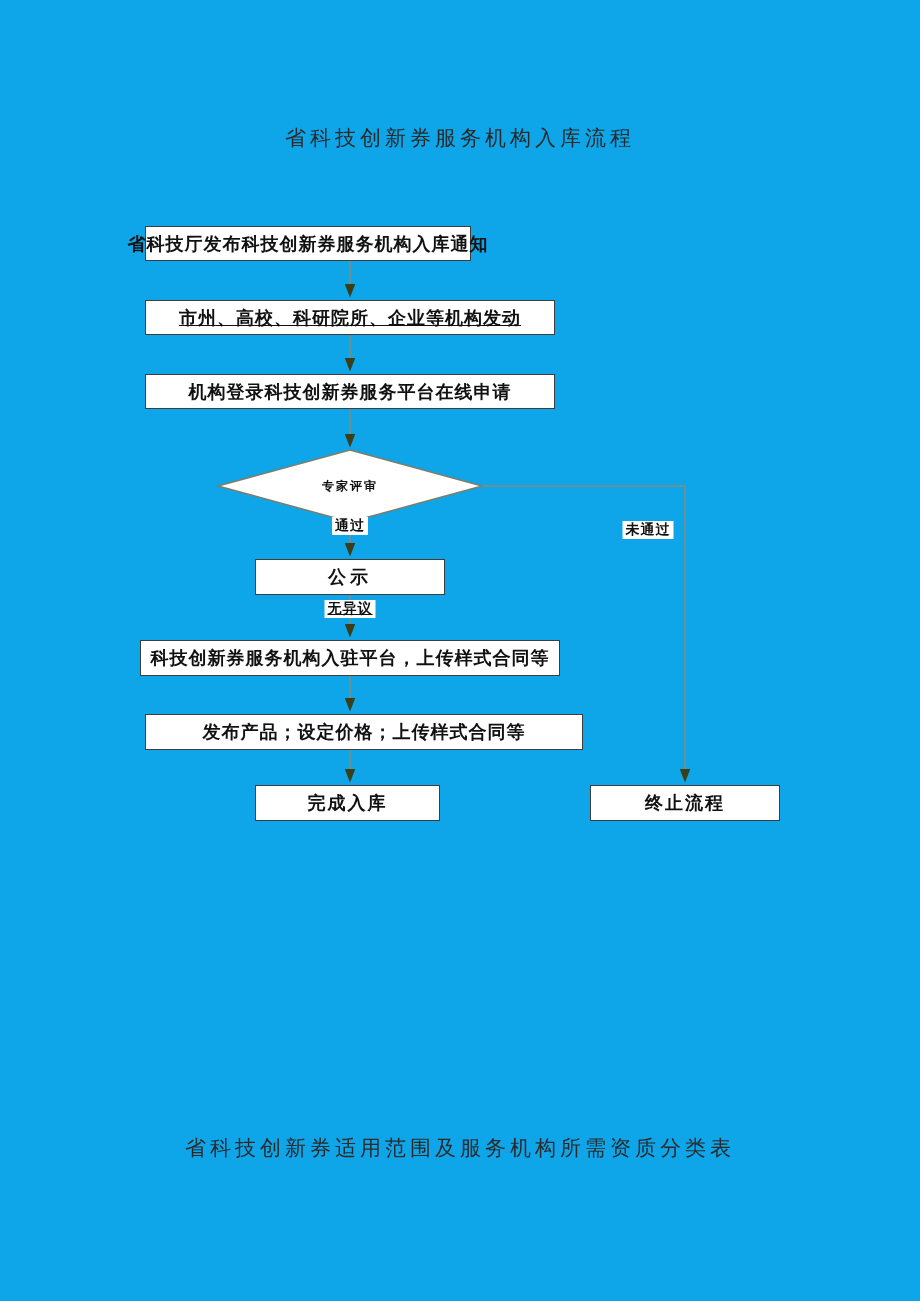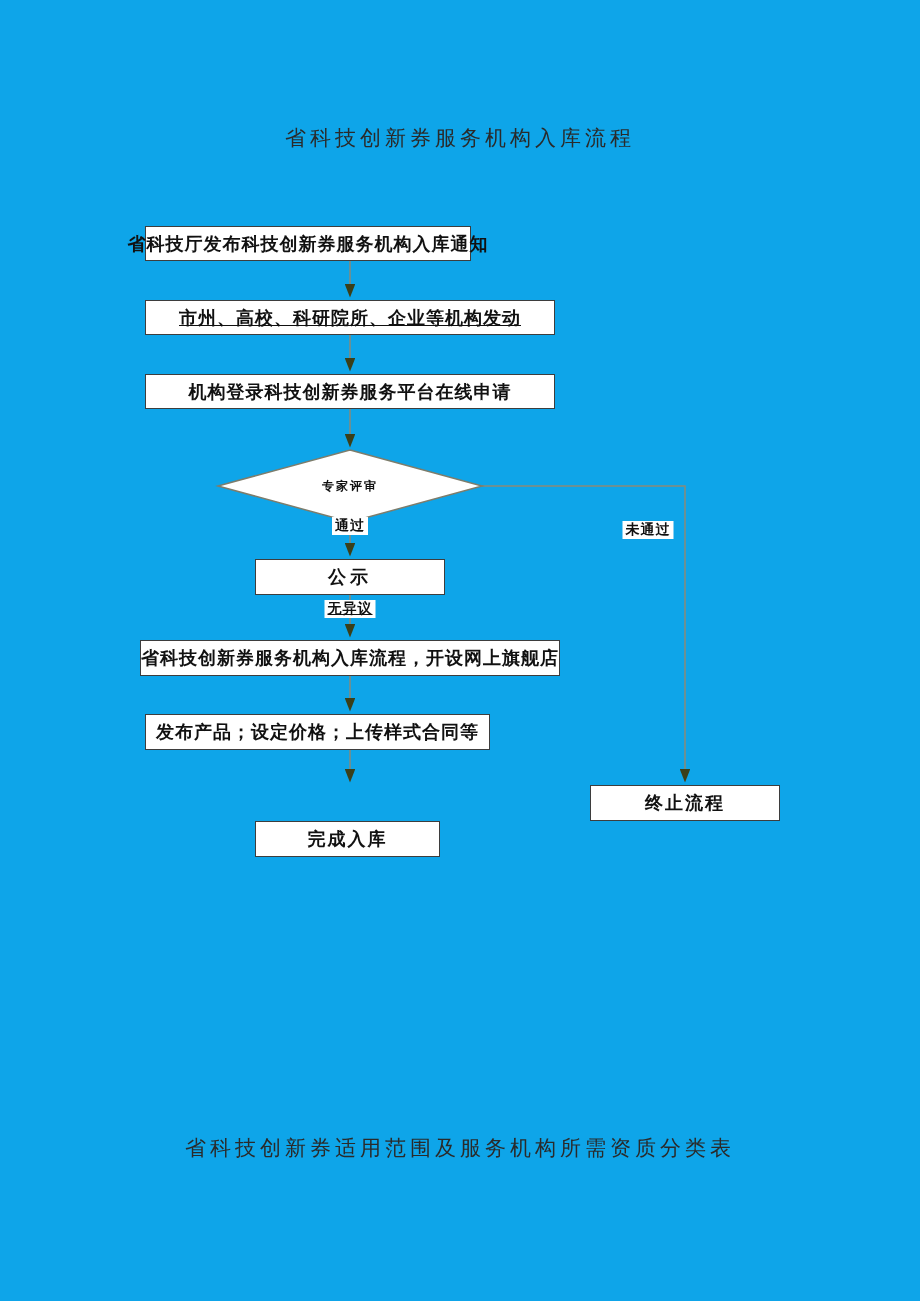--- a/index.html
+++ b/index.html
@@ -40,22 +40,22 @@
     font-size: 18px;
     letter-spacing: 1px;
     white-space: nowrap;
     color: #111111;
   }
   .node-notice    { left: 145px; top: 226px; width: 326px; height: 35px; }
   .node-mobilize  { left: 145px; top: 300px; width: 410px; height: 35px; text-decoration: underline; }
   .node-apply     { left: 145px; top: 374px; width: 410px; height: 35px; }
   .node-publicity { left: 255px; top: 559px; width: 190px; height: 36px; letter-spacing: 4px; }
   .node-settle    { left: 140px; top: 640px; width: 420px; height: 36px; }
-  .node-products  { left: 145px; top: 714px; width: 345px; height: 36px; }
-  .node-complete  { left: 255px; top: 785px; width: 185px; height: 36px; letter-spacing: 2px; margin-top: 36px; }
+  .node-products  { left: 145px; top: 714px; width: 438px; height: 36px; }
+  .node-complete  { left: 255px; top: 785px; width: 185px; height: 36px; letter-spacing: 2px; }
   .node-terminate { left: 590px; top: 785px; width: 190px; height: 36px; letter-spacing: 2px; }
   .diamond-label {
     position: absolute;
     left: 218px; top: 450px; width: 264px; height: 72px;
     display: flex; align-items: center; justify-content: center;
     font-weight: 700; font-size: 12px; letter-spacing: 2px;
     color: #111111; background: transparent;
   }
   .edge-label {
     position: absolute;
@@ -104,21 +104,21 @@
     <div class="node node-notice">省科技厅发布科技创新券服务机构入库通知</div>
 
     <div class="node node-mobilize">市州、高校、科研院所、企业等机构发动</div>
 
     <div class="node node-apply">机构登录科技创新券服务平台在线申请</div>
 
     <div class="diamond-label">专家评审</div>
 
     <div class="node node-publicity">公示</div>
 
-    <div class="node node-settle">省科技创新券服务机构入库流程，开设网上旗舰店</div>
+    <div class="node node-settle">科技创新券服务机构入驻平台，上传样式合同等</div>
 
     <div class="node node-products">发布产品；设定价格；上传样式合同等</div>
 
     <div class="node node-complete">完成入库</div>
 
     <div class="node node-terminate">终止流程</div>
 
     <div class="edge-label lbl-pass">通过</div>
 
     <div class="edge-label lbl-noobjection">无异议</div>

